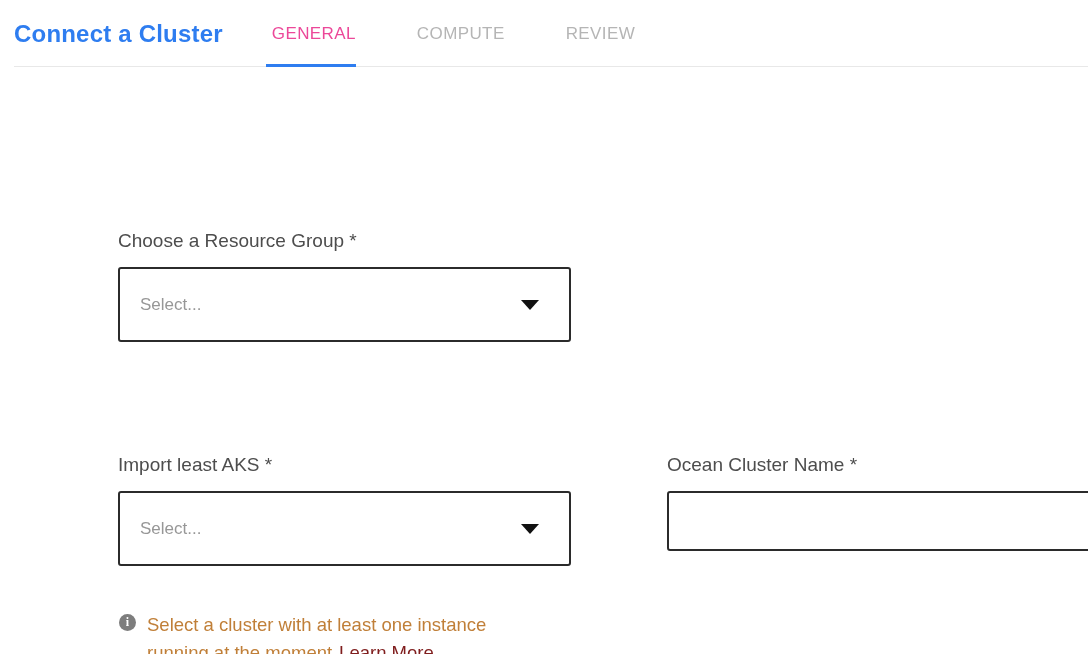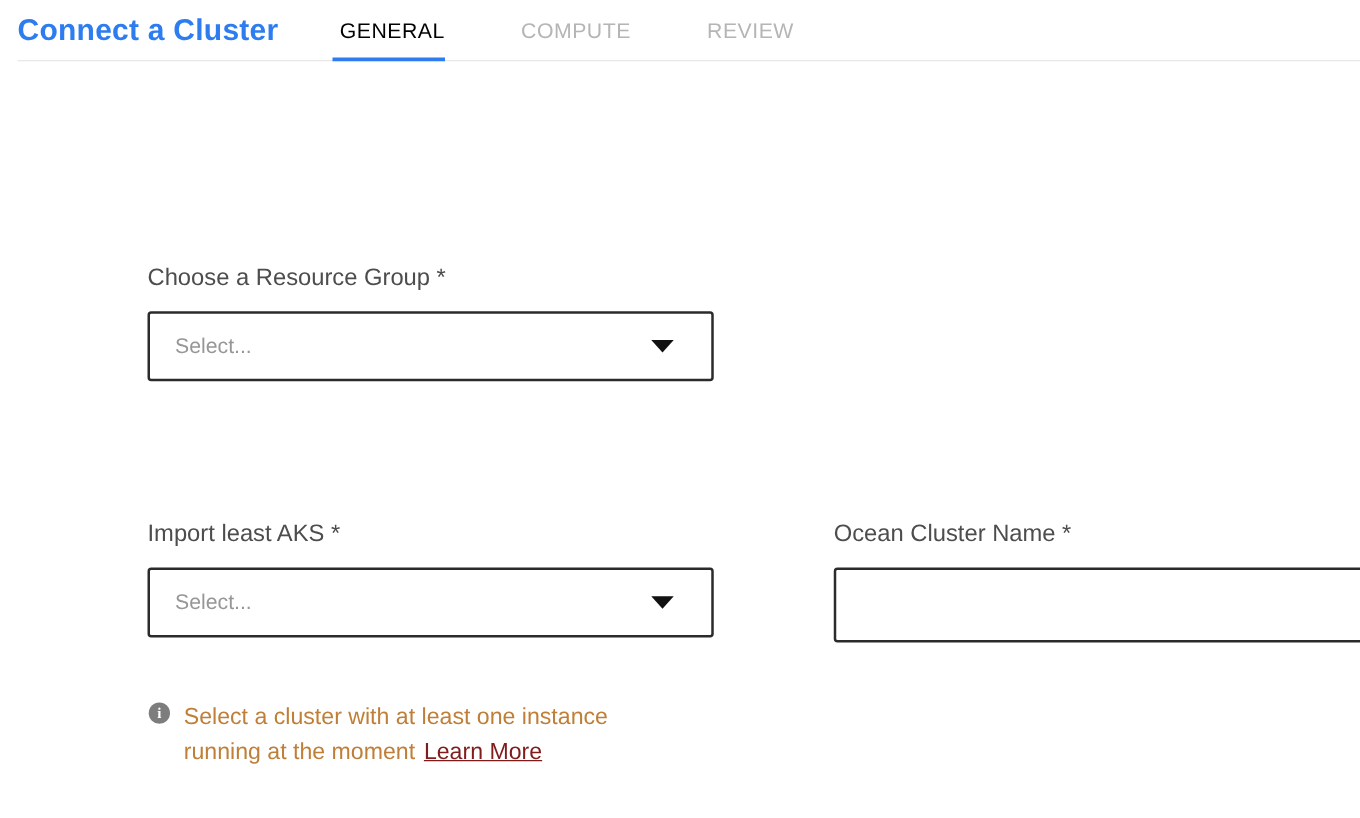--- a/index.html
+++ b/index.html
@@ -5,21 +5,21 @@
   * { margin: 0; padding: 0; box-sizing: border-box; }
   html, body {
     width: 1088px; height: 654px;
     background: #ffffff;
     font-family: "Liberation Sans", "DejaVu Sans", sans-serif;
     overflow: hidden;
   }
   
   .header {
     position: relative;
-    height: 49px;
+    height: 67px;
     display: flex;
     align-items: center;
   }
   .header::after {
     content: "";
     position: absolute;
     left: 14px; right: 0; bottom: 0;
     height: 1px;
     background: #e8e8e8;
   }
@@ -39,41 +39,41 @@
     height: 100%;
     display: flex;
     align-items: center;
     font-size: 17px;
     letter-spacing: 0.4px;
     color: #b5b5b5;
     margin-right: 61px;
     cursor: pointer;
     position: relative;
   }
-  .tab.active { color: #000000; }
+  .tab.active { color: #ec4899; }
   .tab.active::after {
     content: "";
     position: absolute;
     left: -6px; right: 0; bottom: 0;
     height: 3px;
     background: #2e7df0;
     z-index: 2;
   }
   
   .content { padding-left: 118px; }
   .field-label {
     font-size: 19px;
     color: #4d4d4d;
     line-height: 20px;
   }
   .group-1 { margin-top: 164px; }
   .select-box {
     margin-top: 16px;
     width: 453px;
-    height: 56px;
+    height: 75px;
     border: 2px solid #2b2b2b;
     border-radius: 3px;
     display: flex;
     align-items: center;
     padding: 0 30px 0 20px;
     cursor: pointer;
     background: #fff;
   }
   .select-placeholder {
     font-size: 17px;

